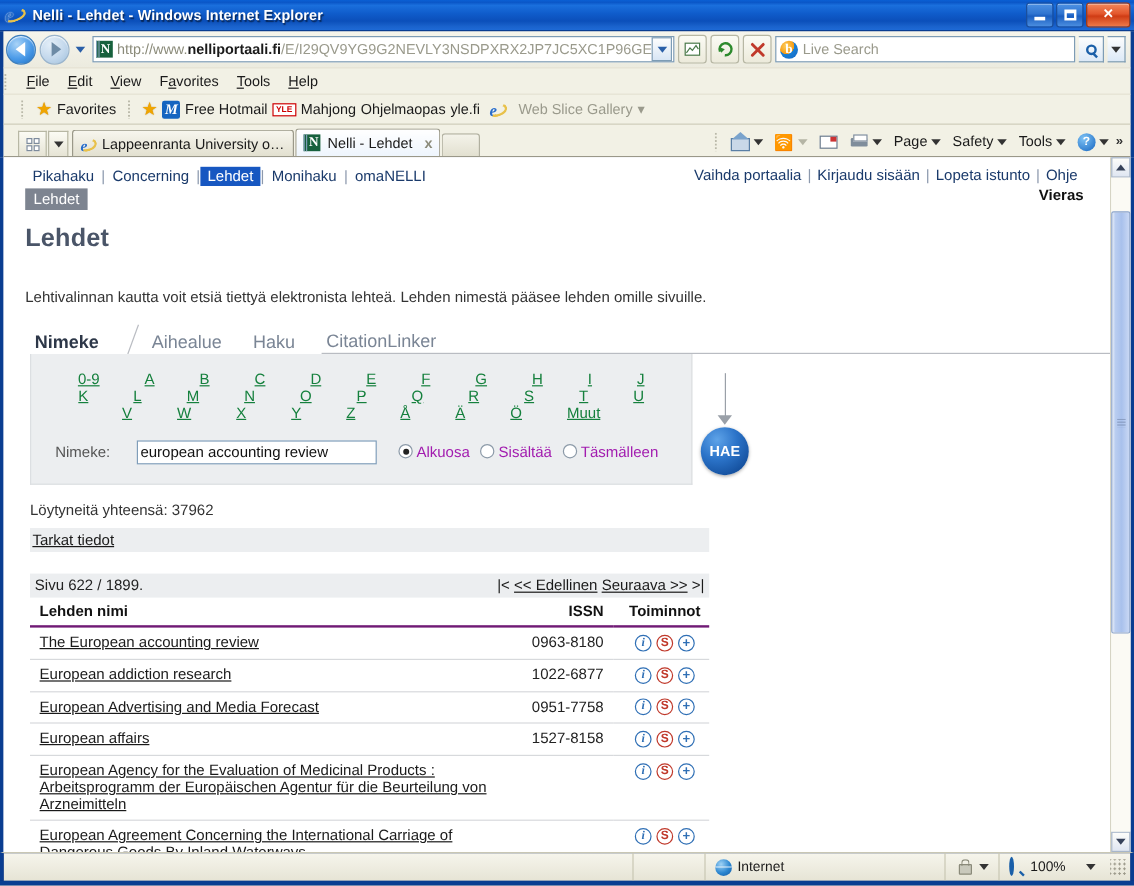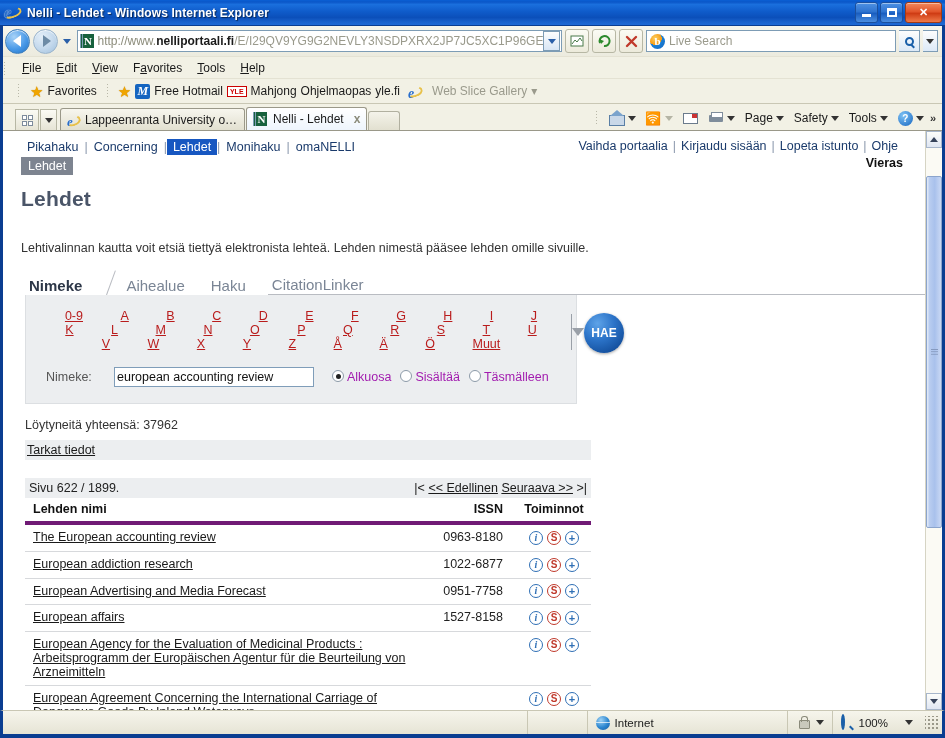--- a/index.html
+++ b/index.html
@@ -381,41 +381,41 @@
   .searchpanel {
     margin-top: 0; margin-left: 4px;
     width: 552px;
     background: #eceef0;
     border: 1px solid #dcdfe2;
     border-top: none;
     padding: 14px 0 16px 0;
     position: relative;
   }
   .alpha { text-align:center; font-size:12.5px; }
-  .alpha a { color:#b91c1c; text-decoration: underline; margin: 0 17px; }
+  .alpha a { color:#15803d; text-decoration: underline; margin: 0 17px; }
   .nimeke-row { display:flex; align-items:center; margin-top: 16px; padding-left: 20px; gap: 8px; }
   .nimeke-lbl { font-size:12.5px; color:#555; width: 60px; }
   .nimeke-input {
     width: 200px; height: 20px;
     border: 1px solid #7f9db9;
     font-family:"Liberation Sans",sans-serif;
     font-size: 12.5px; padding: 0 2px; color:#111; background:#fff;
   }
   .radios { display:flex; align-items:center; gap:3px; margin-left:10px; }
   .radio-wrap { display:flex; align-items:flex-start; gap:3px; margin-right:6px; font-size:12.5px; color:#a21caf; }
   .radio {
     width:12px;height:12px;border-radius:50%;
     border:1px solid #8c9aa8; background:#fff;
     display:flex;align-items:center;justify-content:center; flex:0 0 auto;
   }
   .radio.on::after { content:''; width:5px;height:5px;border-radius:50%;background:#222; }
 
   .hae-wrap {
     position:absolute; right: -48px; top: 16px;
-    display:flex; flex-direction:row; align-items:center;
+    display:flex; flex-direction:column; align-items:center;
   }
   .hae-arrow-line { width:1px; height:36px; background:#9aa0a8; }
   .hae-arrow-head { width:0;height:0;border-left:6px solid transparent;border-right:6px solid transparent;border-top:8px solid #9aa0a8; margin-top:-1px; }
   .hae-btn {
     width: 40px; height: 40px; border-radius: 50%;
     background: radial-gradient(circle at 34% 26%, #5ea3e8 0%, #2b73c8 42%, #15519f 78%, #0e3f86 100%);
     color:#fff; font-size: 12px; font-weight:bold;
     display:flex;align-items:center;justify-content:center;
     box-shadow: 0 1px 3px rgba(0,0,0,.35);
     margin-top: 2px;
@@ -432,21 +432,21 @@
     margin-top: 18px; background:#eceef0;
     display:flex; justify-content:space-between; align-items:center;
     padding: 3px 4px; font-size:12.5px; color:#222;
   }
   .pager .links a { color:#1a1a1a; text-decoration:underline; }
   .pager .links span.nl { text-decoration:none; color:#1a1a1a; }
 
   table.jlist { width: 100%; border-collapse: collapse; font-size:12.5px; }
   table.jlist th {
     text-align:left; font-weight:bold; color:#111;
-    padding: 4px 2px 5px 8px; border-bottom: 4px solid #701a75;
+    padding: 4px 2px 5px 8px; border-bottom: 2px solid #701a75;
     font-size:12.5px;
   }
   table.jlist th.issn { text-align:right; padding-right: 8px; }
   table.jlist th.act { text-align:center; width: 80px; }
   table.jlist td {
     padding: 5px 2px 6px 8px; border-bottom: 1px solid #d7d9dc;
     vertical-align: top;
   }
   table.jlist td.issn { text-align:right; padding-right:8px; white-space:nowrap; color:#222; }
   table.jlist td.act { text-align:center; white-space:nowrap; }

